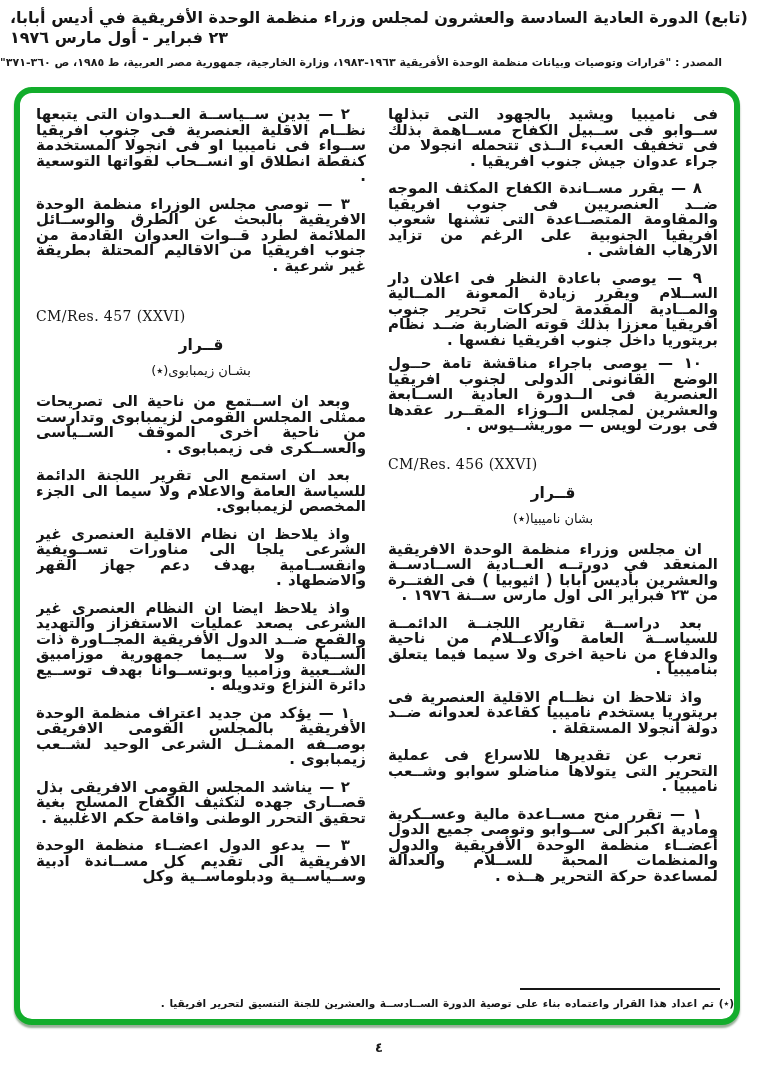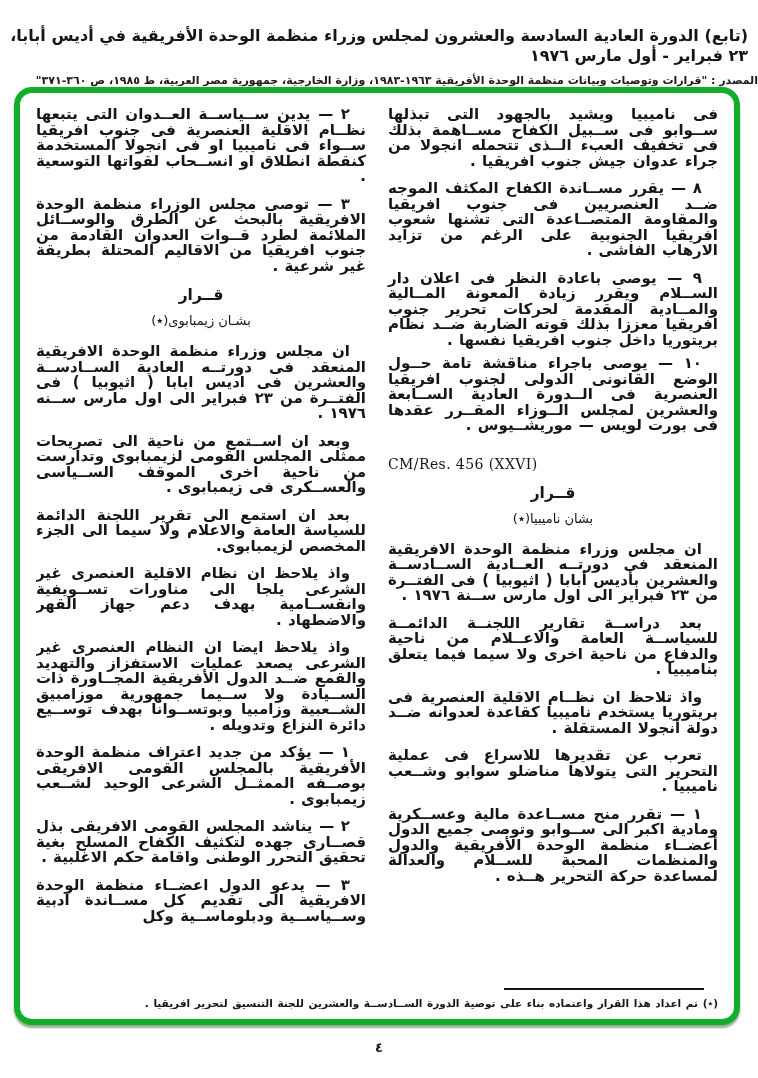--- a/index.html
+++ b/index.html
@@ -4,21 +4,21 @@
 <style>
   html,body{margin:0;padding:0;background:#ffffff;}
   body{
     position:relative;
     width:758px;height:1078px;
     font-family:"DejaVu Sans", sans-serif;
     color:#161616;
     overflow:hidden;
   }
   
-  .header{padding-top:26px;text-align:right;direction:rtl;}
+  .header{padding-top:8px;text-align:left;direction:rtl;}
   .h-title{font-size:16px;font-weight:bold;letter-spacing:0;line-height:20px;padding:0 10px;}
   .h-source{font-size:11px;font-weight:bold;margin-top:8px;color:#1a1a1a;}
   
   .frame{
     position:absolute;left:14px;top:87px;width:726px;height:938px;
     box-sizing:border-box;
     border:6px solid #12ad2b;
     border-radius:18px;
     box-shadow:0 3px 2px rgba(25,75,25,.45);
     background:#fff;
@@ -40,21 +40,21 @@
   .ref{
     direction:ltr;text-align:left;
     font-family:"DejaVu Serif", serif;font-weight:normal;
     font-size:14px;letter-spacing:.4px;
     margin:22px 2px 12px 0;
   }
   .gap-lg{margin-top:34px;}
   .res-title{text-align:center;font-weight:bold;font-size:15.5px;margin:0 0 9px;}
   .res-sub{text-align:center;font-weight:normal;font-size:13px;margin:0 0 16px;}
   
-  .footnote-area{position:absolute;left:16px;right:16px;bottom:10px;direction:rtl;}
+  .footnote-area{position:absolute;left:16px;right:0;bottom:10px;direction:rtl;}
   .fn-rule{width:200px;height:2.5px;background:#161616;margin:0 14px 7px auto;}
   .fn-text{font-size:10.5px;font-weight:bold;text-align:right;word-spacing:1px;}
   
   .page-num{
     position:absolute;top:1040px;left:0;width:758px;
     text-align:center;font-size:13px;font-weight:bold;
   }
 </style>
 </head>
 <body>
@@ -84,24 +84,24 @@
         <p class="para ind">بعد دراســة تقارير اللجنــة الدائمــة للسياســة العامة والاعــلام من ناحية والدفاع من ناحية اخرى ولا سيما فيما يتعلق بناميبيا .</p>
         <p class="para ind">واذ تلاحظ ان نظــام الاقلية العنصرية فى بريتوريا يستخدم ناميبيا كقاعدة لعدوانه ضــد دولة أنجولا المستقلة .</p>
         <p class="para ind">تعرب عن تقديرها للاسراع فى عملية التحرير التى يتولاها مناضلو سوابو وشــعب ناميبيا .</p>
         <p class="para ind">١ — تقرر منح مســاعدة مالية وعســكرية ومادية اكبر الى ســوابو وتوصى جميع الدول أعضــاء منظمة الوحدة الأفريقية والدول والمنظمات المحبة للســلام والعدالة لمساعدة حركة التحرير هــذه .</p>
       </div>
 
       <div class="col">
         <p class="para ind">٢ — يدين ســياســة العــدوان التى يتبعها نظــام الاقلية العنصرية فى جنوب افريقيا ســواء فى ناميبيا او فى انجولا المستخدمة كنقطة انطلاق او انســحاب لقواتها التوسعية .</p>
         <p class="para ind">٣ — توصى مجلس الوزراء منظمة الوحدة الافريقية بالبحث عن الطرق والوســائل الملائمة لطرد قــوات العدوان القادمة من جنوب افريقيا من الاقاليم المحتلة بطريقة غير شرعية .</p>
 
+        <div class="ref gap-lg">CM/Res. 457 (XXVI)</div>
         <div class="res-title">قــرار</div>
         <div class="res-sub">بشـان زيمبابوى(٭)</div>
 
-        <p class="para ind">ان مجلس وزراء منظمة الوحدة الافريقية المنعقد فى دورتــه العادية الســادســة والعشرين فى اديس ابابا ( اثيوبيا ) فى الفتــرة من ٢٣ فبراير الى اول مارس ســنه ١٩٧٦ .</p>
         <p class="para ind">وبعد ان اســتمع من ناحية الى تصريحات ممثلى المجلس القومى لزيمبابوى وتدارست من ناحية اخرى الموقف الســياسى والعســكرى فى زيمبابوى .</p>
         <p class="para ind">بعد ان استمع الى تقرير اللجنة الدائمة للسياسة العامة والاعلام ولا سيما الى الجزء المخصص لزيمبابوى.</p>
         <p class="para ind">واذ يلاحظ ان نظام الاقلية العنصرى غير الشرعى يلجا الى مناورات تســويفية وانقســامية بهدف دعم جهاز القهر والاضطهاد .</p>
         <p class="para ind">واذ يلاحظ ايضا ان النظام العنصرى غير الشرعى يصعد عمليات الاستفزاز والتهديد والقمع ضــد الدول الأفريقية المجــاورة ذات الســيادة ولا ســيما جمهورية موزامبيق الشــعبية وزامبيا وبوتســوانا بهدف توســيع دائرة النزاع وتدويله .</p>
         <p class="para ind">١ — يؤكد من جديد اعتراف منظمة الوحدة الأفريقية بالمجلس القومى الافريقى بوصــفه الممثــل الشرعى الوحيد لشــعب زيمبابوى .</p>
         <p class="para ind">٢ — يناشد المجلس القومى الافريقى بذل قصــارى جهده لتكثيف الكفاح المسلح بغية تحقيق التحرر الوطنى واقامة حكم الاغلبية .</p>
         <p class="para ind">٣ — يدعو الدول اعضــاء منظمة الوحدة الافريقية الى تقديم كل مســاندة ادبية وســياســية ودبلوماســية وكل</p>
       </div>
 
     </div>

